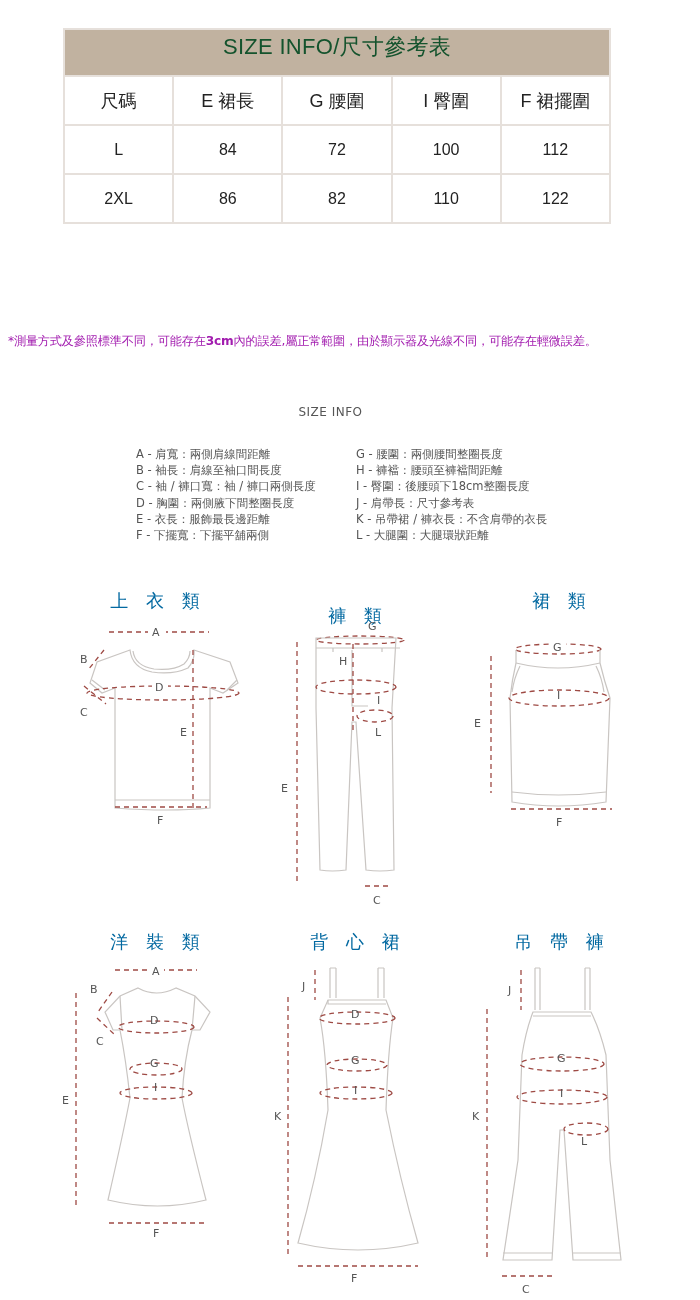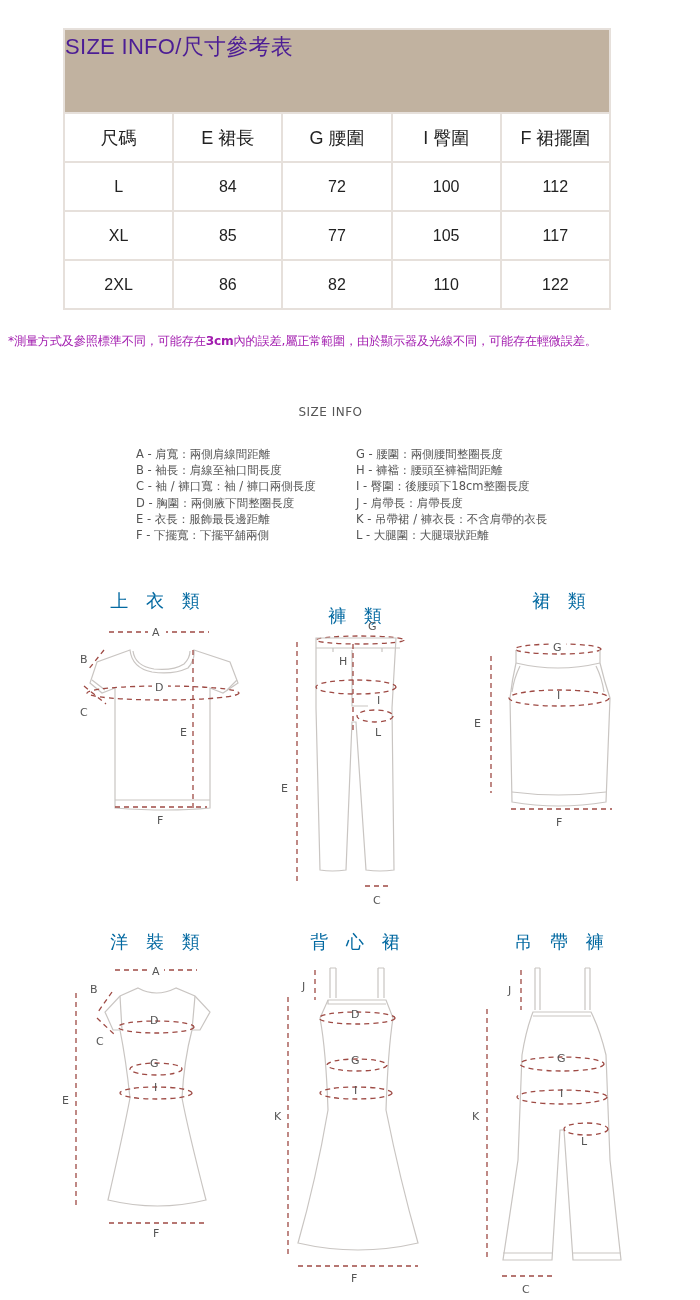--- a/index.html
+++ b/index.html
@@ -2,22 +2,22 @@
 <html><head>
 <meta charset="utf-8">
 <style>
   * { box-sizing: border-box; margin: 0; padding: 0; }
   html, body { width: 700px; height: 1300px; background: #ffffff; overflow: hidden; }
   body { font-family: "DejaVu Sans", "Liberation Sans", sans-serif; color: #333; position: relative; }
 
   
   .size-table-wrap { position: absolute; left: 63px; top: 28px; width: 548px; }
   .size-table-header {
-    background: #c1b2a0; height: 84px; border: 2px solid #e6e0db; border-bottom: none;
-    color: #4c1d95; font-size: 22px; line-height: 34px; padding-top: 0;
+    background: #c1b2a0; height: 47px; border: 2px solid #e6e0db; border-bottom: none;
+    color: #14532d; text-align: center; font-size: 22px; line-height: 34px; padding-top: 0;
     font-family: "Liberation Sans", sans-serif; letter-spacing: 0.3px;
   }
   table.size-table { width: 548px; border-collapse: collapse; table-layout: fixed; }
   table.size-table td, table.size-table th {
     border: 2px solid #e6e0db; height: 49px; text-align: center; vertical-align: middle;
     font-weight: normal; color: #222; font-family: "Liberation Sans", sans-serif;
   }
   table.size-table th { font-size: 18px; }
   table.size-table td { font-size: 16px; }
 
@@ -63,27 +63,20 @@
       <th>F 裙擺圍</th>
     </tr>
     <tr>
       <td>L</td>
       <td>84</td>
       <td>72</td>
       <td>100</td>
       <td>112</td>
     </tr>
     <tr>
-      <td>XL</td>
-      <td>85</td>
-      <td>77</td>
-      <td>105</td>
-      <td>117</td>
-    </tr>
-    <tr>
       <td>2XL</td>
       <td>86</td>
       <td>82</td>
       <td>110</td>
       <td>122</td>
     </tr>
   </tbody>
     </table>
 </div>
 
@@ -98,21 +91,21 @@
   <div class="legend-item">B - 袖長：肩線至袖口間長度</div>
   <div class="legend-item">C - 袖 / 褲口寬：袖 / 褲口兩側長度</div>
   <div class="legend-item">D - 胸圍：兩側腋下間整圈長度</div>
   <div class="legend-item">E - 衣長：服飾最長邊距離</div>
   <div class="legend-item">F - 下擺寬：下擺平舖兩側</div>
 </div>
 <div class="legend-col right">
   <div class="legend-item">G - 腰圍：兩側腰間整圈長度</div>
   <div class="legend-item">H - 褲襠：腰頭至褲襠間距離</div>
   <div class="legend-item">I - 臀圍：後腰頭下18cm整圈長度</div>
-  <div class="legend-item">J - 肩帶長：肩帶長度</div>
+  <div class="legend-item">J - 肩帶長：尺寸參考表</div>
   <div class="legend-item">K - 吊帶裙 / 褲衣長：不含肩帶的衣長</div>
   <div class="legend-item">L - 大腿圍：大腿環狀距離</div>
 </div>
 
 <div class="cat-title" style="left:78px; top:589px;">上 衣 類</div>
 <div class="cat-title" style="left:278px; top:604px;">褲 類</div>
 <div class="cat-title" style="left:482px; top:589px;">裙 類</div>
 
 <svg class="diag" style="left:70px; top:620px;" width="180" height="210" viewBox="0 0 180 210">
 

